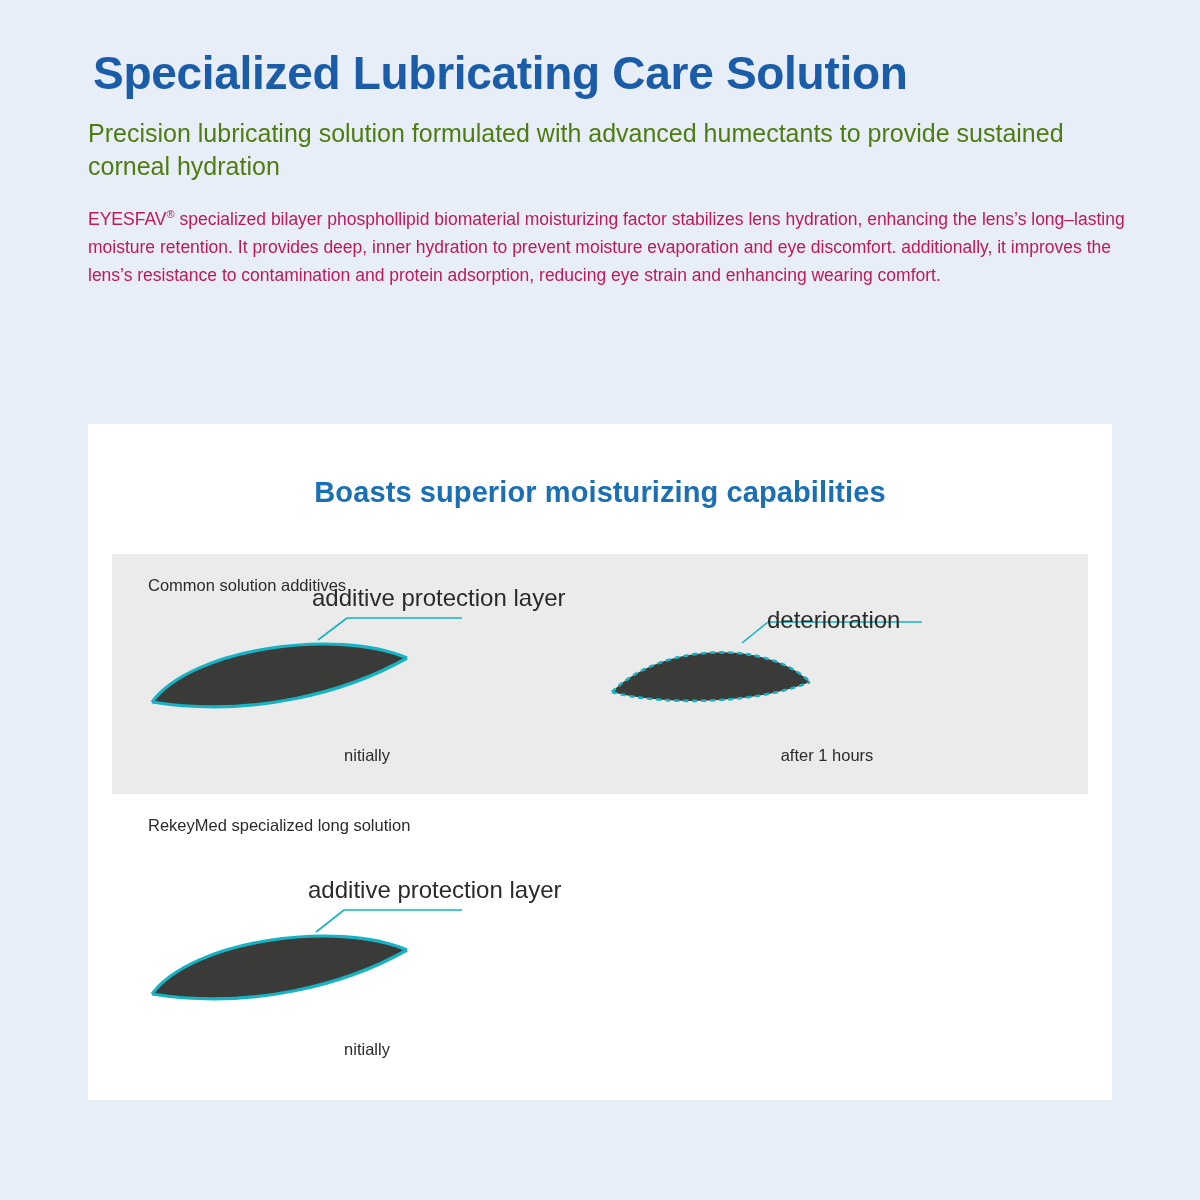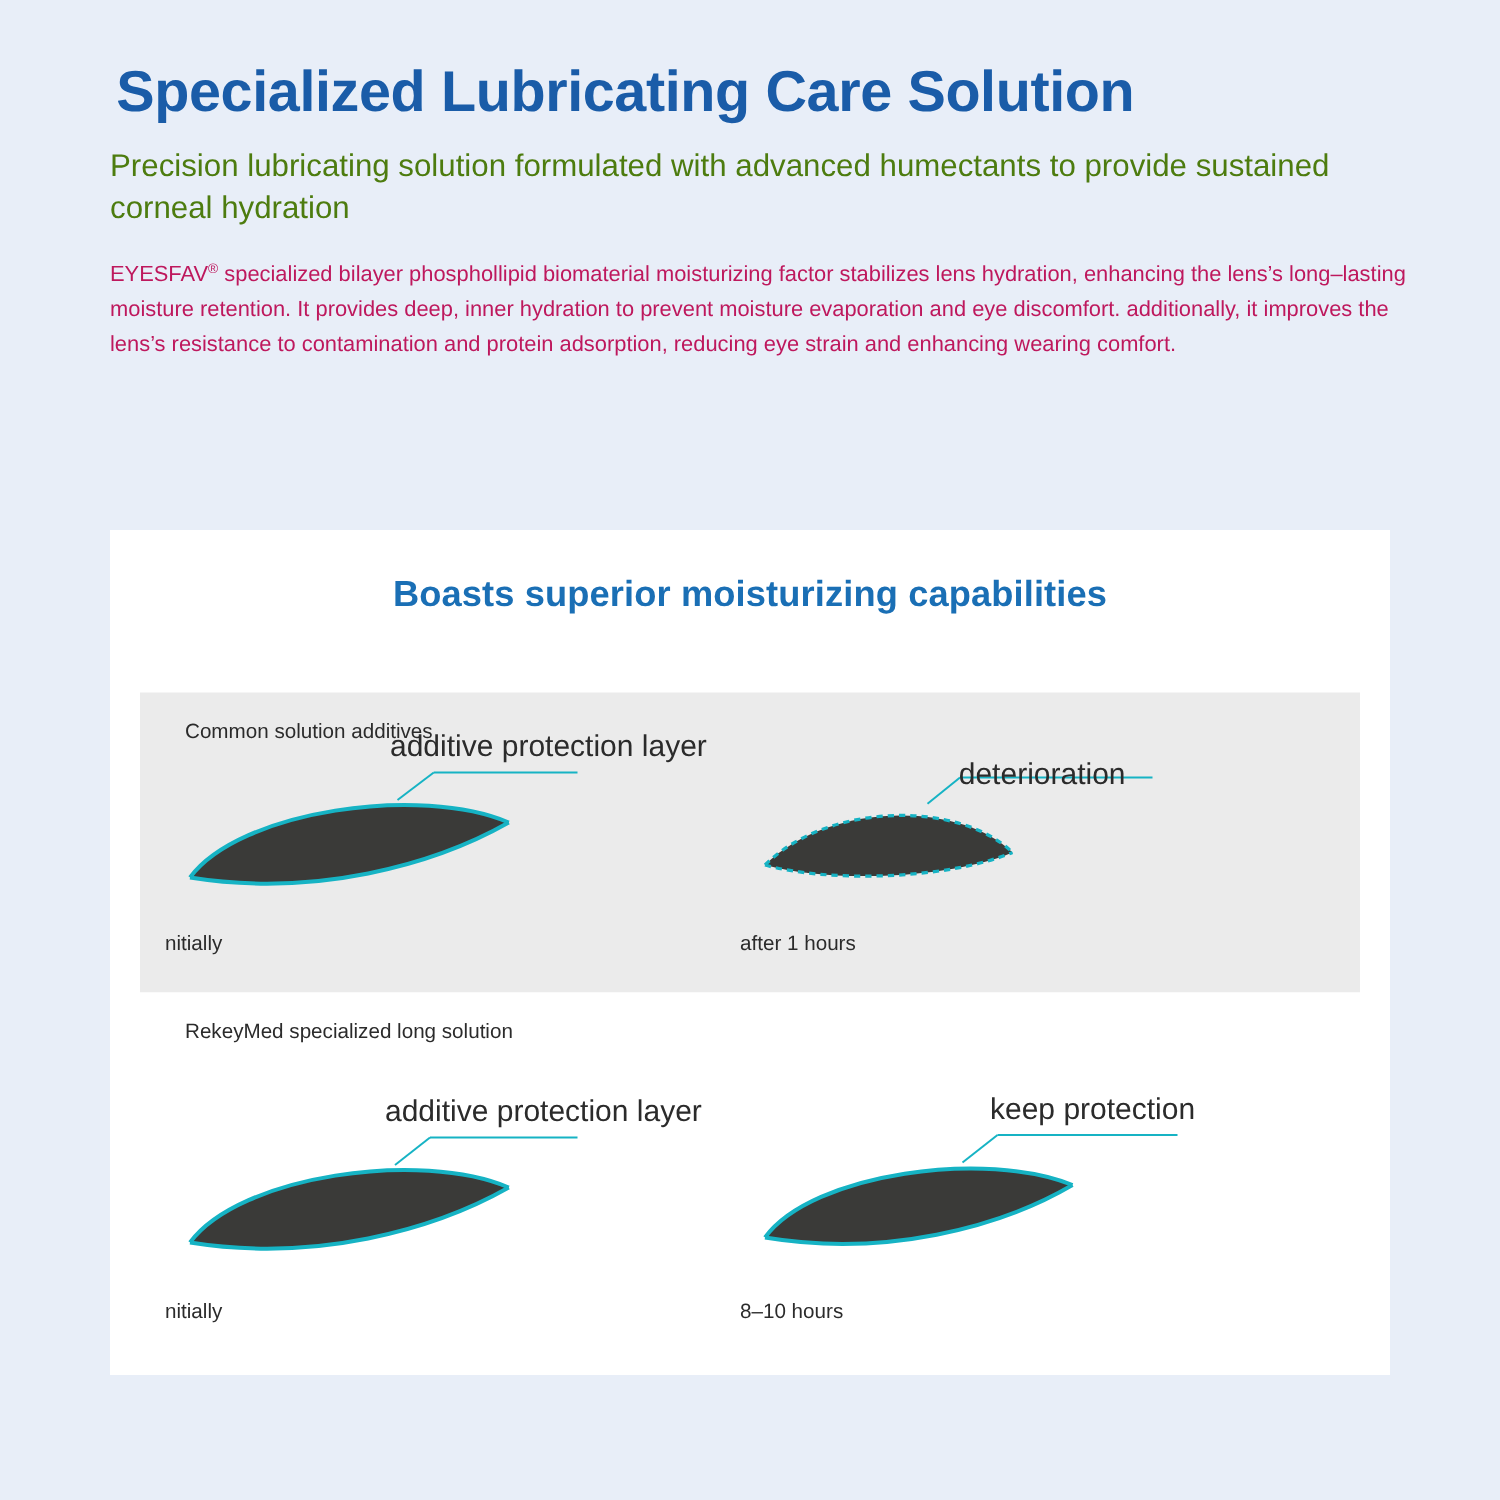--- a/index.html
+++ b/index.html
@@ -63,21 +63,21 @@
     width: 1024px;
     height: 676px;
     background: #ffffff;
   }
   .card-title {
     text-align: center;
     color: #1a6fb5;
     font-size: 29px;
     font-weight: 600;
     margin: 0;
-    padding-top: 36px;
+    padding-top: 52px;
     letter-spacing: 0.1px;
   }
 
   
   .panel {
     position: absolute;
     left: 24px;
     width: 976px;
   }
   .panel-common {
@@ -117,20 +117,21 @@
   .callout {
     position: absolute;
     font-size: 24px;
     color: #2b2b2b;
     white-space: nowrap;
   }
   .caption {
     position: absolute;
     top: 146px;
     width: 470px;
+    text-align: center;
     font-size: 16.5px;
     color: #2b2b2b;
   }
 </style>
 </head>
 <body>
 
 <div class="page">
 
   <div class="header">
@@ -184,29 +185,16 @@
             <path d="M20 100 C 60 46, 205 26, 275 56" fill="none" stroke="#16b3c4" stroke-width="3.2"></path>
             <path d="M20 100 C 120 116, 215 90, 275 56" fill="none" stroke="#16b3c4" stroke-width="3.2"></path>
             <line x1="184" y1="38" x2="212" y2="16" stroke="#16b3c4" stroke-width="1.6"></line>
             <line x1="212" y1="16" x2="330" y2="16" stroke="#16b3c4" stroke-width="1.6"></line>
           </svg>
         </div>
         <div class="callout" style="left:176px; top:-18px;">additive protection layer</div>
         <div class="caption">nitially</div>
       </div>
 
-      <div class="cell cell-right" style="top:100px;">
-        <div class="lens-wrap">
-          <svg width="470" height="150" viewBox="0 0 470 150" xmlns="http://www.w3.org/2000/svg">
-            <path d="M20 96 C 58 44, 198 26, 266 54 C 208 88, 116 112, 20 96 Z" fill="#3a3a38"></path>
-            <path d="M20 96 C 58 44, 198 26, 266 54" fill="none" stroke="#16b3c4" stroke-width="3.2"></path>
-            <path d="M20 96 C 116 112, 208 88, 266 54" fill="none" stroke="#16b3c4" stroke-width="3.2"></path>
-            <line x1="178" y1="36" x2="206" y2="14" stroke="#16b3c4" stroke-width="1.6"></line>
-            <line x1="206" y1="14" x2="350" y2="14" stroke="#16b3c4" stroke-width="1.6"></line>
-          </svg>
-        </div>
-        <div class="callout" style="left:200px; top:-20px;">keep protection</div>
-        <div class="caption">8–10 hours</div>
-      </div>
     </div>
 
   </div>
 </div>
 
 </body></html>

